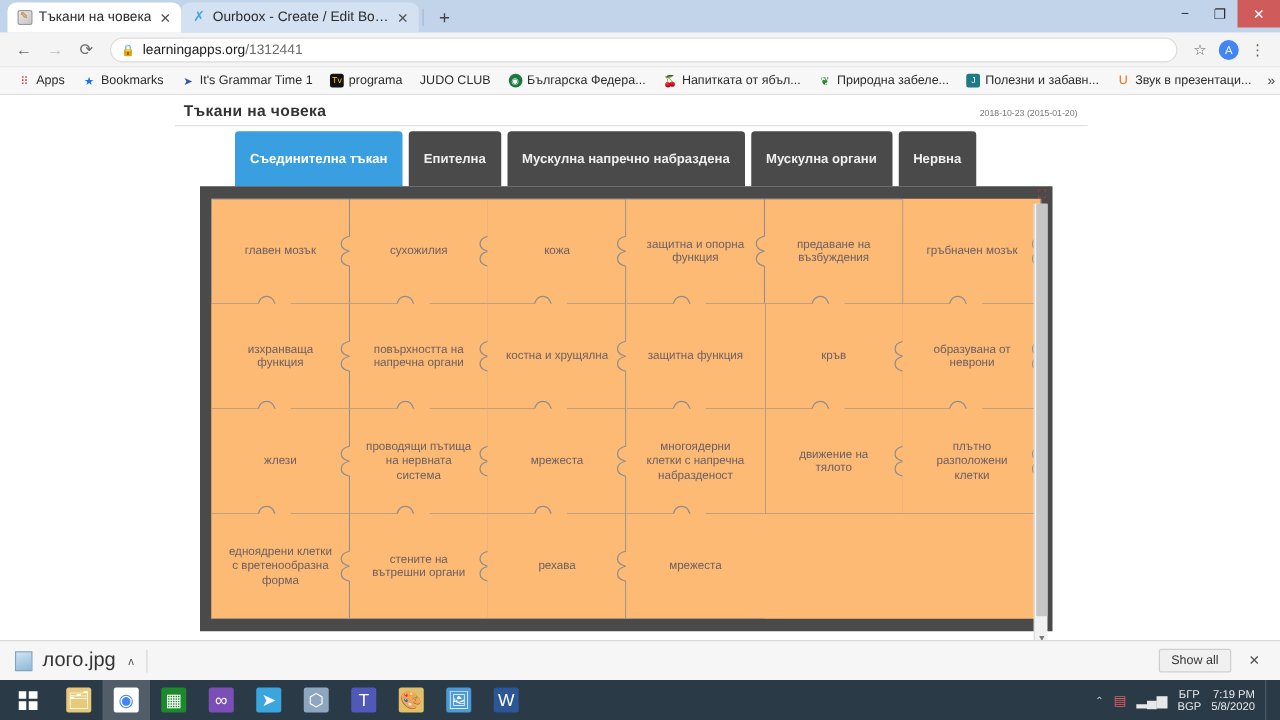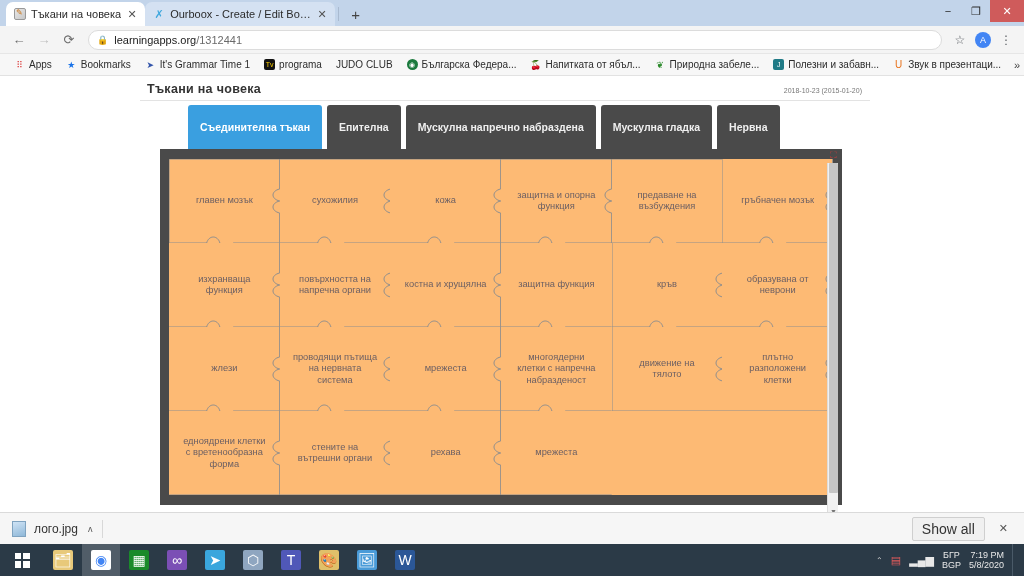--- a/index.html
+++ b/index.html
@@ -96,26 +96,26 @@
             font-size:7px; color:#777; display:flex; align-items:center; justify-content:center;}
 
   .bottom-btns { display:flex; justify-content:space-between; padding:0 10px; margin-top:12px; }
   .bbtn { height:22px; width:250px; background:#3a9fe0; border-radius:4px 4px 0 0;
           color:#fff; font-size:9.5px; display:flex; align-items:center; justify-content:center;
           gap:5px; overflow:hidden; cursor:pointer; }
 
   
   .dlbar { height:32px; background:#f6f6f6; border-top:1px solid #dadada;
            display:flex; align-items:center; padding:0 12px; gap:10px; }
-  .dlitem { display:flex; align-items:center; gap:8px; font-size:12px; color:#333; cursor:pointer; }
+  .dlitem { display:flex; align-items:center; gap:8px; font-size:16px; color:#333; cursor:pointer; }
   .dlico { width:14px; height:16px; background:linear-gradient(160deg,#cfe3f5,#8fb8d8);
            border:1px solid #7fa3c0; }
   .dlcaret { font-size:9px; color:#555; }
   .dlsep { width:1px; height:18px; background:#d8d8d8; }
-  .showall { margin-left:auto; font-size:14px; color:#333; border:1px solid #cfcfcf;
+  .showall { margin-left:auto; font-size:10px; color:#333; border:1px solid #cfcfcf;
              border-radius:2px; padding:3px 9px; background:#f0f0f0; cursor:pointer; }
   .dlclose { font-size:11px; color:#555; padding:0 4px; cursor:pointer; }
 
   
   .taskbar { position:absolute; left:0; top:544px; width:1024px; height:32px;
              background:#2b3a47; display:flex; align-items:center; }
   .startb { width:44px; height:32px; display:flex; align-items:center; justify-content:center; cursor:pointer;}
   .winlogo { width:15px; height:15px; display:grid; grid-template-columns:1fr 1fr;
              grid-template-rows:1fr 1fr; gap:1.5px; }
   .winlogo i { background:#fff; display:block; }
@@ -223,21 +223,21 @@
       <div class="page-head">
         <div class="page-title">Тъкани на човека</div>
         <div class="page-date">2018-10-23 (2015-01-20)</div>
       </div>
 
       <div class="apparea">
         <div class="tabs-row">
           <div class="ttab sel">Съединителна тъкан</div>
           <div class="ttab">Епителна</div>
           <div class="ttab">Мускулна напречно набраздена</div>
-          <div class="ttab">Мускулна гладка</div>
+          <div class="ttab">Мускулна органи</div>
           <div class="ttab">Нервна</div>
         </div>
 
         <div class="board-wrap">
           <div class="board">
             <div class="grid" id="grid">
                 <div class="cell">
                   <svg viewBox="0 0 100 84" preserveAspectRatio="none">
                     <path d="M100,0 L100,30 C92,32 92,40 100,42 C92,44 92,52 100,54 L100,84" fill="none" stroke="#8e8e8e" stroke-width="1" vector-effect="non-scaling-stroke"></path>
                     <path d="M0,84 L34,84 C36,76 44,76 46,84 C48,92 56,92 58,84 L100,84" fill="none" stroke="#8e8e8e" stroke-width="1" vector-effect="non-scaling-stroke"></path>

